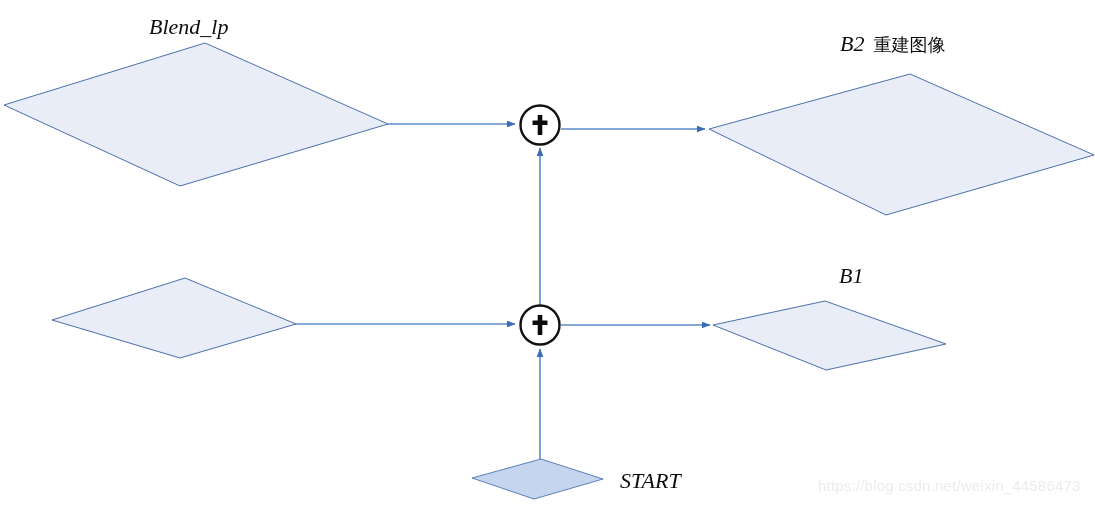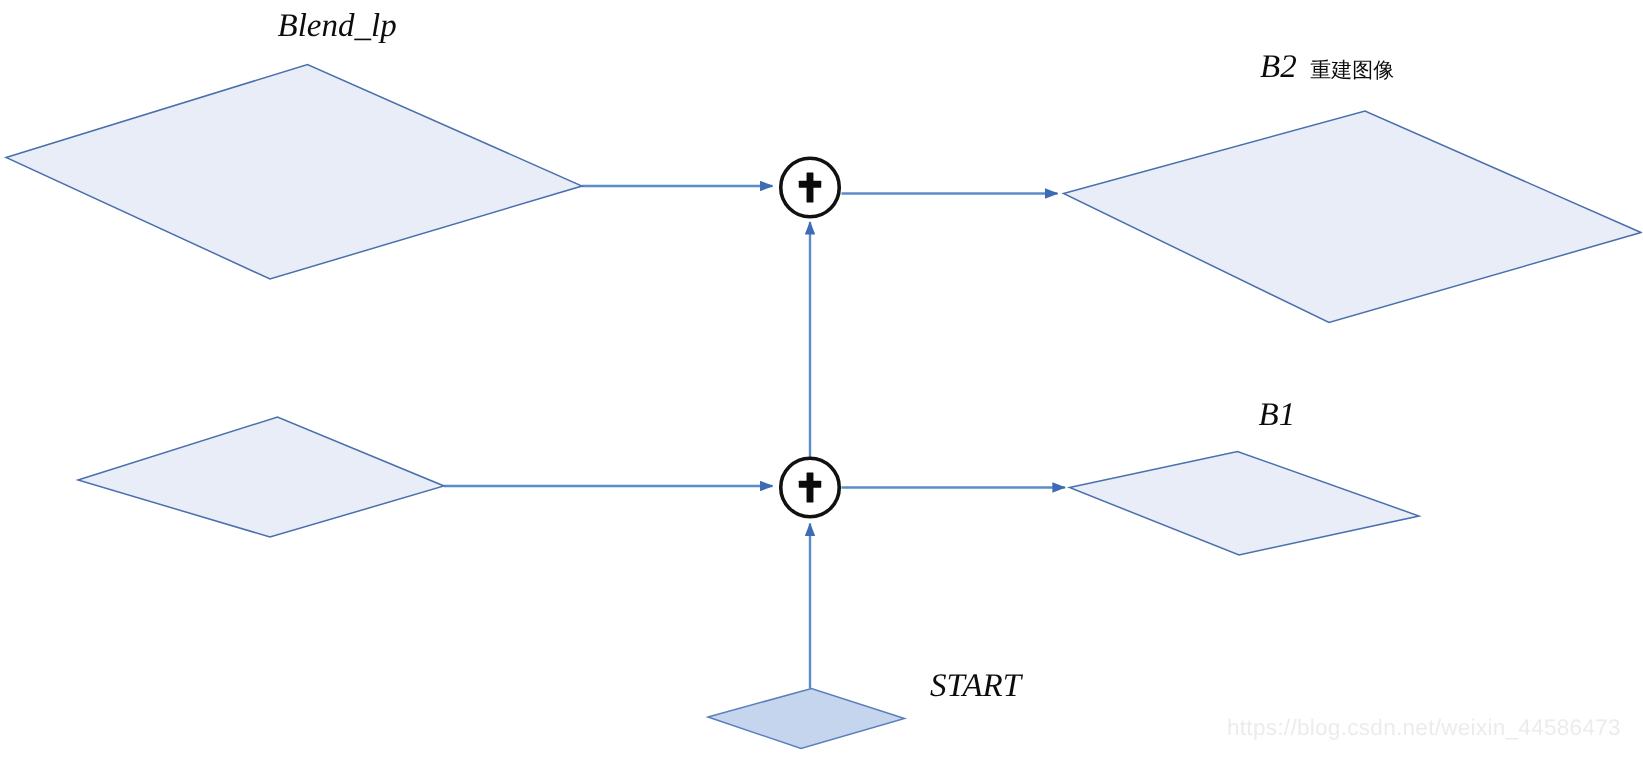--- a/index.html
+++ b/index.html
@@ -34,21 +34,21 @@
     font-family: "Liberation Serif", serif;
     font-style: italic;
     font-size: 22px;
     color: #0c0c0c;
     white-space: nowrap;
     line-height: 1;
   }
   .label .cjk {
     font-family: Liberation Mono, monospace;
     font-style: normal;
-    font-size: 14px;
+    font-size: 18px;
   }
   .watermark {
     position: absolute;
     font-family: "Liberation Sans", sans-serif;
     font-style: normal;
     font-size: 15px;
     color: #ececec;
     white-space: nowrap;
     letter-spacing: 0.2px;
   }
@@ -93,25 +93,25 @@
       <rect class="op-plus" x="537.7" y="115" width="4.6" height="20" rx="0.4"></rect>
     </g>
 
     <g>
       <circle class="op-circle" cx="540" cy="325" r="19.5"></circle>
       <rect class="op-plus" x="532.5" y="314.5" width="15" height="4.6" rx="0.4" transform="translate(0,6)"></rect>
       <rect class="op-plus" x="537.7" y="315" width="4.6" height="20" rx="0.4"></rect>
     </g>
   </svg>
 
-  <div class="label" style="left:149px; top:6px;margin-left:36px;">Blend_lp</div>
+  <div class="label" style="left:149px; top:16px;">Blend_lp</div>
 
   <div class="label" style="left:840px; top:33px;">
     <span>B2</span><span style="display:inline-block;width:9px;"></span><span class="cjk">重建图像</span>
   </div>
 
   <div class="label" style="left:839px; top:265px;">B1</div>
 
-  <div class="label" style="left:620px; top:446px;">START</div>
+  <div class="label" style="left:620px; top:470px;">START</div>
 
   <div class="watermark" style="left:818px; top:477px;">https://blog.csdn.net/weixin_44586473</div>
 
 </div>
 
 </body></html>

